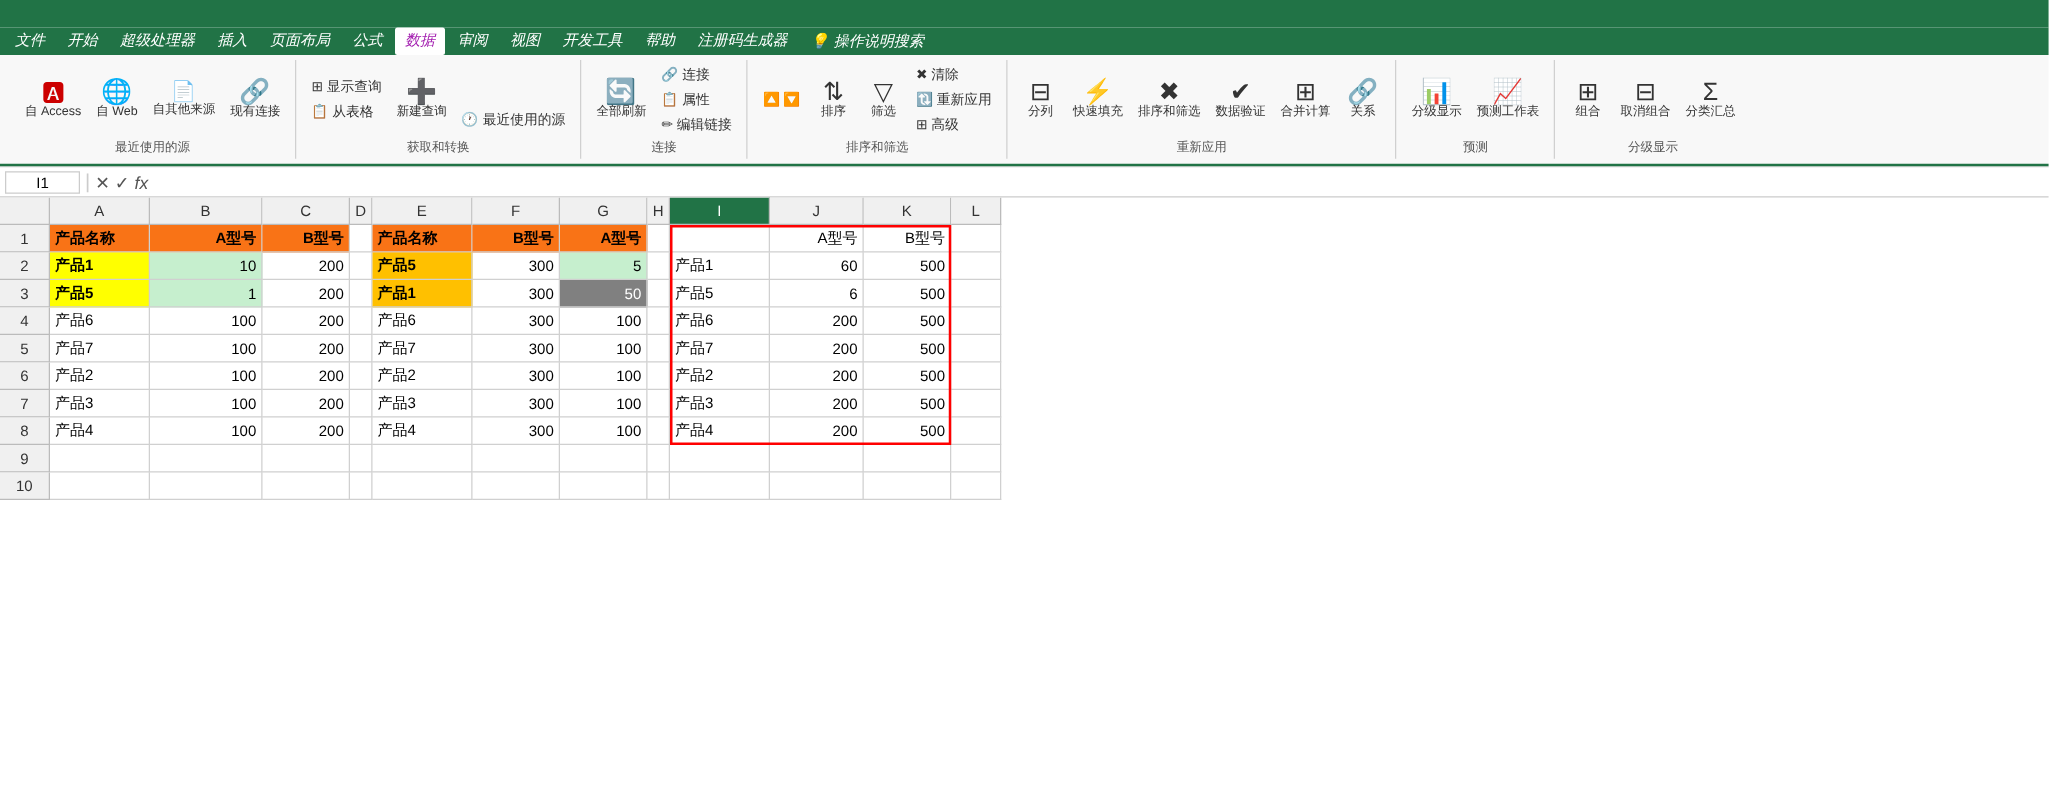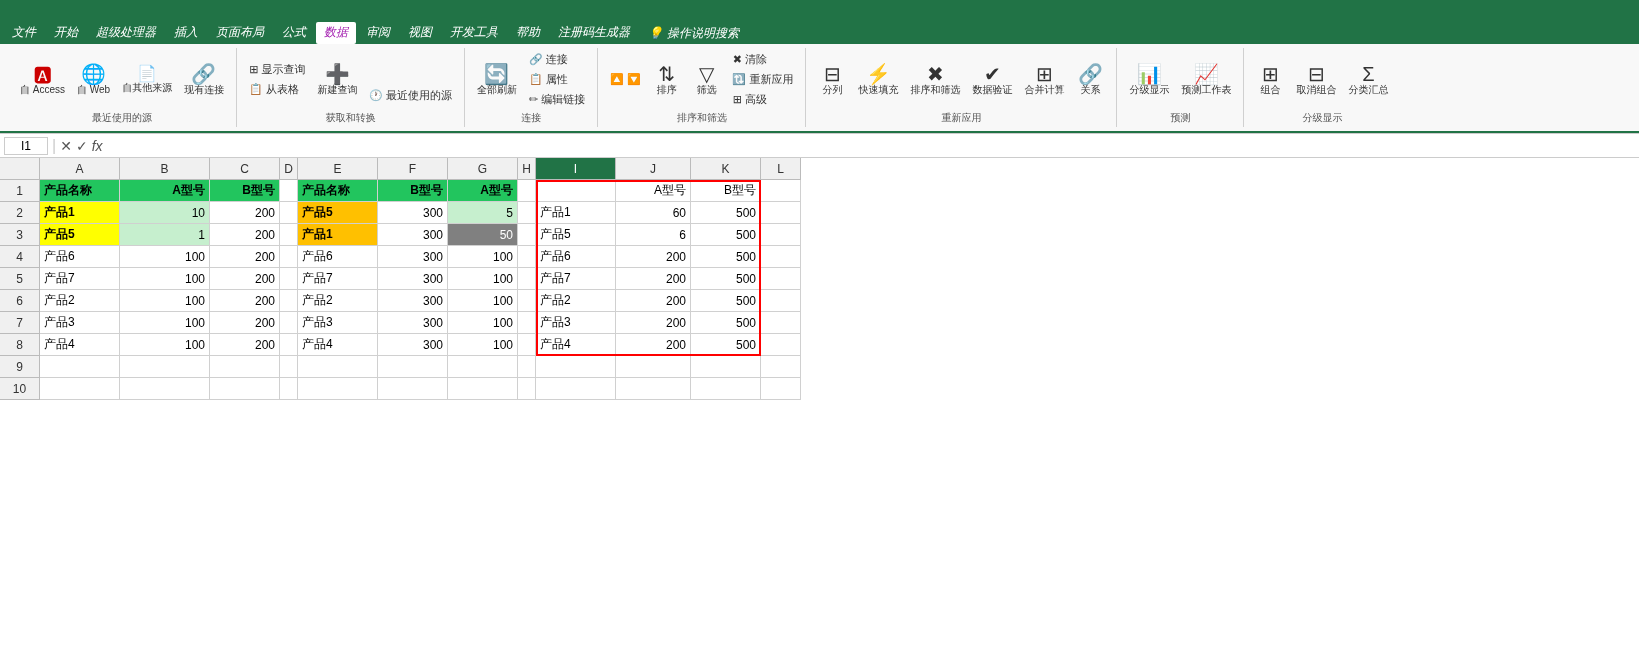--- a/index.html
+++ b/index.html
@@ -20,39 +20,39 @@
     .ribbon-group-label { font-size: 10px; color: #555; margin-top: 2px; text-align: center; }
     .ribbon-group-content { display: flex; gap: 4px; flex: 1; align-items: center; }
     .ribbon-btn { display: flex; flex-direction: column; align-items: center; cursor: pointer; padding: 2px 4px; border-radius: 2px; min-width: 36px; font-size: 10px; color: #333; }
     .ribbon-btn .icon { font-size: 18px; line-height: 1; }
     .ribbon-btn .label { font-size: 10px; text-align: center; line-height: 1.2; }
     .ribbon-btn-sm { display: flex; flex-direction: row; align-items: center; cursor: pointer; padding: 2px 4px; border-radius: 2px; font-size: 11px; color: #333; gap: 3px; white-space: nowrap; }
     .ribbon-col { display: flex; flex-direction: column; gap: 1px; justify-content: center; }
 
     
     .formula-bar { display: flex; align-items: center; height: 24px; border-bottom: 1px solid #ccc; background: #fff; padding: 0 4px; gap: 4px; }
-    .cell-ref { width: 44px; border: 1px solid #ccc; height: 18px; padding: 0 4px; font-size: 12px; text-align: center; }
+    .cell-ref { width: 60px; border: 1px solid #ccc; height: 18px; padding: 0 4px; font-size: 12px; text-align: center; }
     .formula-bar-sep { color: #ccc; font-size: 16px; }
     .formula-icons { display: flex; gap: 4px; color: #555; font-size: 14px; }
     .formula-input { flex: 1; border: none; outline: none; font-size: 12px; padding: 0 4px; }
     .sheet-header-row { display: flex; }
     .corner-cell { width: 40px; min-width: 40px; height: 22px; background: #f0f0f0; border-right: 1px solid #bbb; border-bottom: 1px solid #bbb; }
     .col-header { height: 22px; background: #f0f0f0; border-right: 1px solid #bbb; border-bottom: 1px solid #bbb; display: flex; align-items: center; justify-content: center; font-size: 12px; color: #333; font-weight: normal; }
     .col-header.selected { background: #217346; color: #fff; }
     .sheet-row { display: flex; }
     .row-header { width: 40px; min-width: 40px; background: #f0f0f0; border-right: 1px solid #bbb; border-bottom: 1px solid #bbb; display: flex; align-items: center; justify-content: center; font-size: 12px; color: #333; }
 
     .cell { height: 22px; border-right: 1px solid #d0d0d0; border-bottom: 1px solid #d0d0d0; display: flex; align-items: center; padding: 0 4px; font-size: 12px; overflow: hidden; white-space: nowrap; }
     .cell.num { justify-content: flex-end; }
     .cell.bold { font-weight: bold; }
     .cell.yellow-bg { background: #ffff00; }
     .cell.gray-bg { background: #808080; color: #fff; }
     .cell.lightgreen-bg { background: #c6efce; }
     .cell.orange-bg { background: #ffc000; }
-    .cell.header-green { background: #22c55e; font-weight: bold; }
+    .cell.header-green { background: #f97316; font-weight: bold; }
 
     
     .w-row { min-width: 40px; width: 40px; }
     .w-a { min-width: 80px; width: 80px; }
     .w-b { min-width: 90px; width: 90px; }
     .w-c { min-width: 70px; width: 70px; }
     .w-d { min-width: 18px; width: 18px; }
     .w-e { min-width: 80px; width: 80px; }
     .w-f { min-width: 70px; width: 70px; }
     .w-g { min-width: 70px; width: 70px; }

